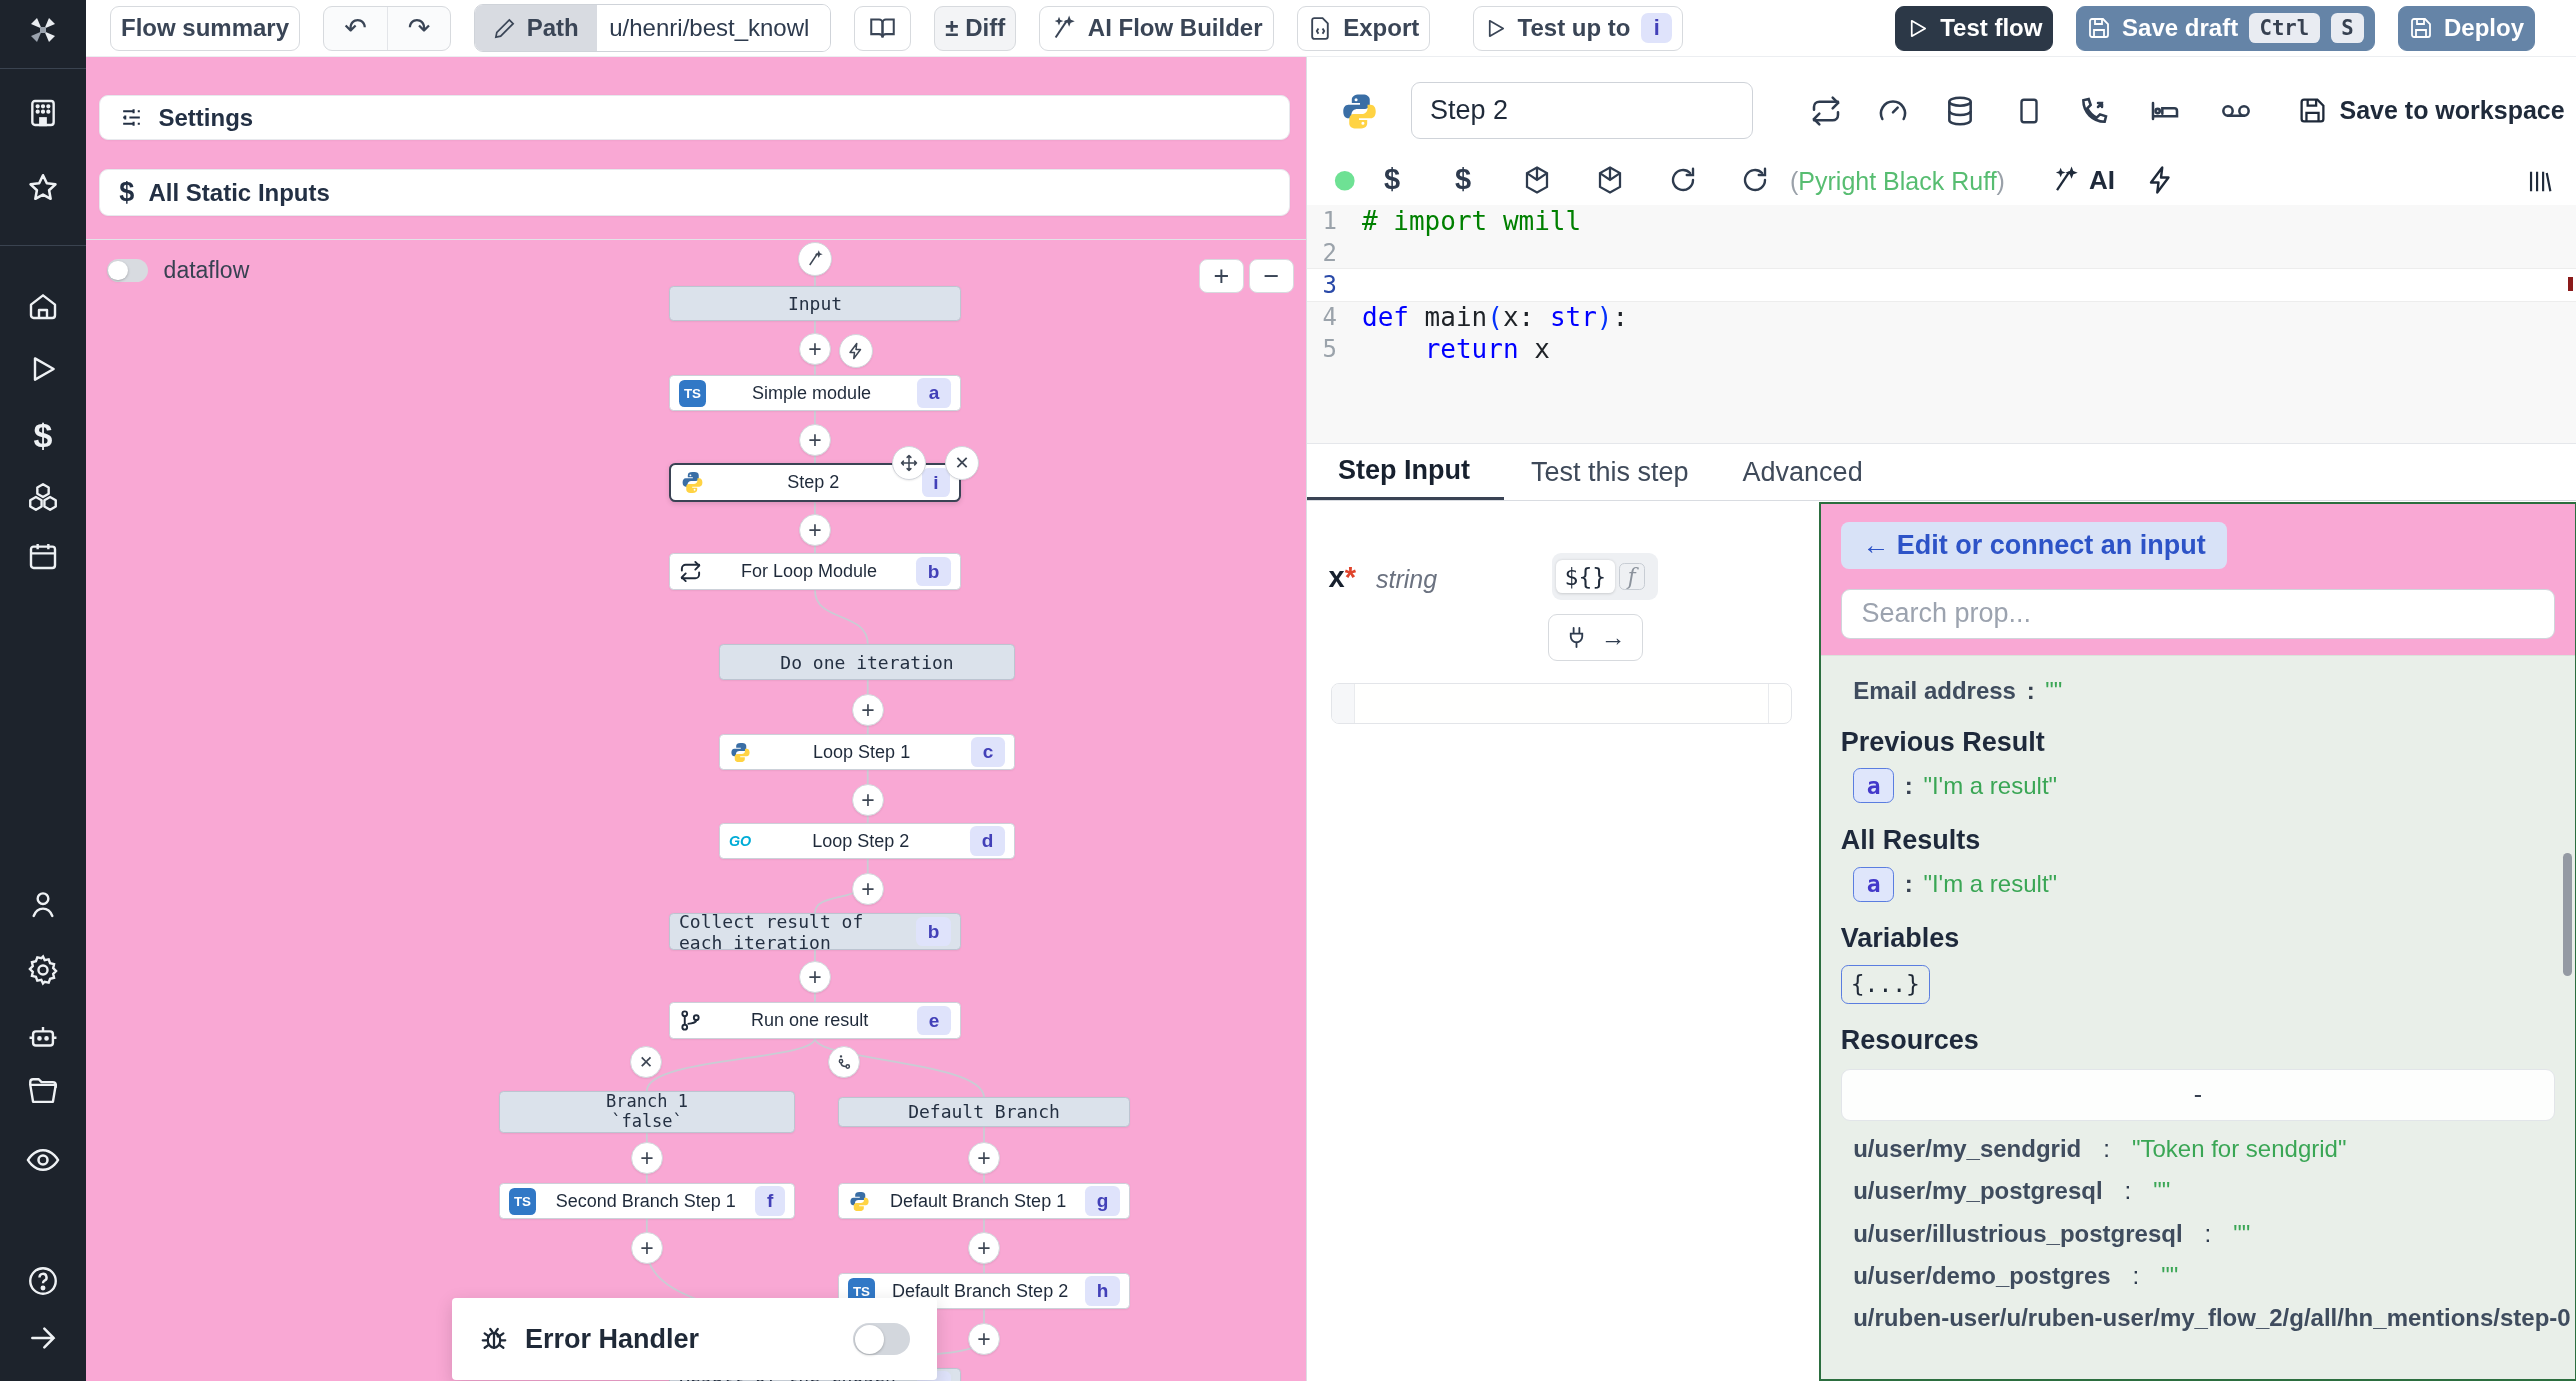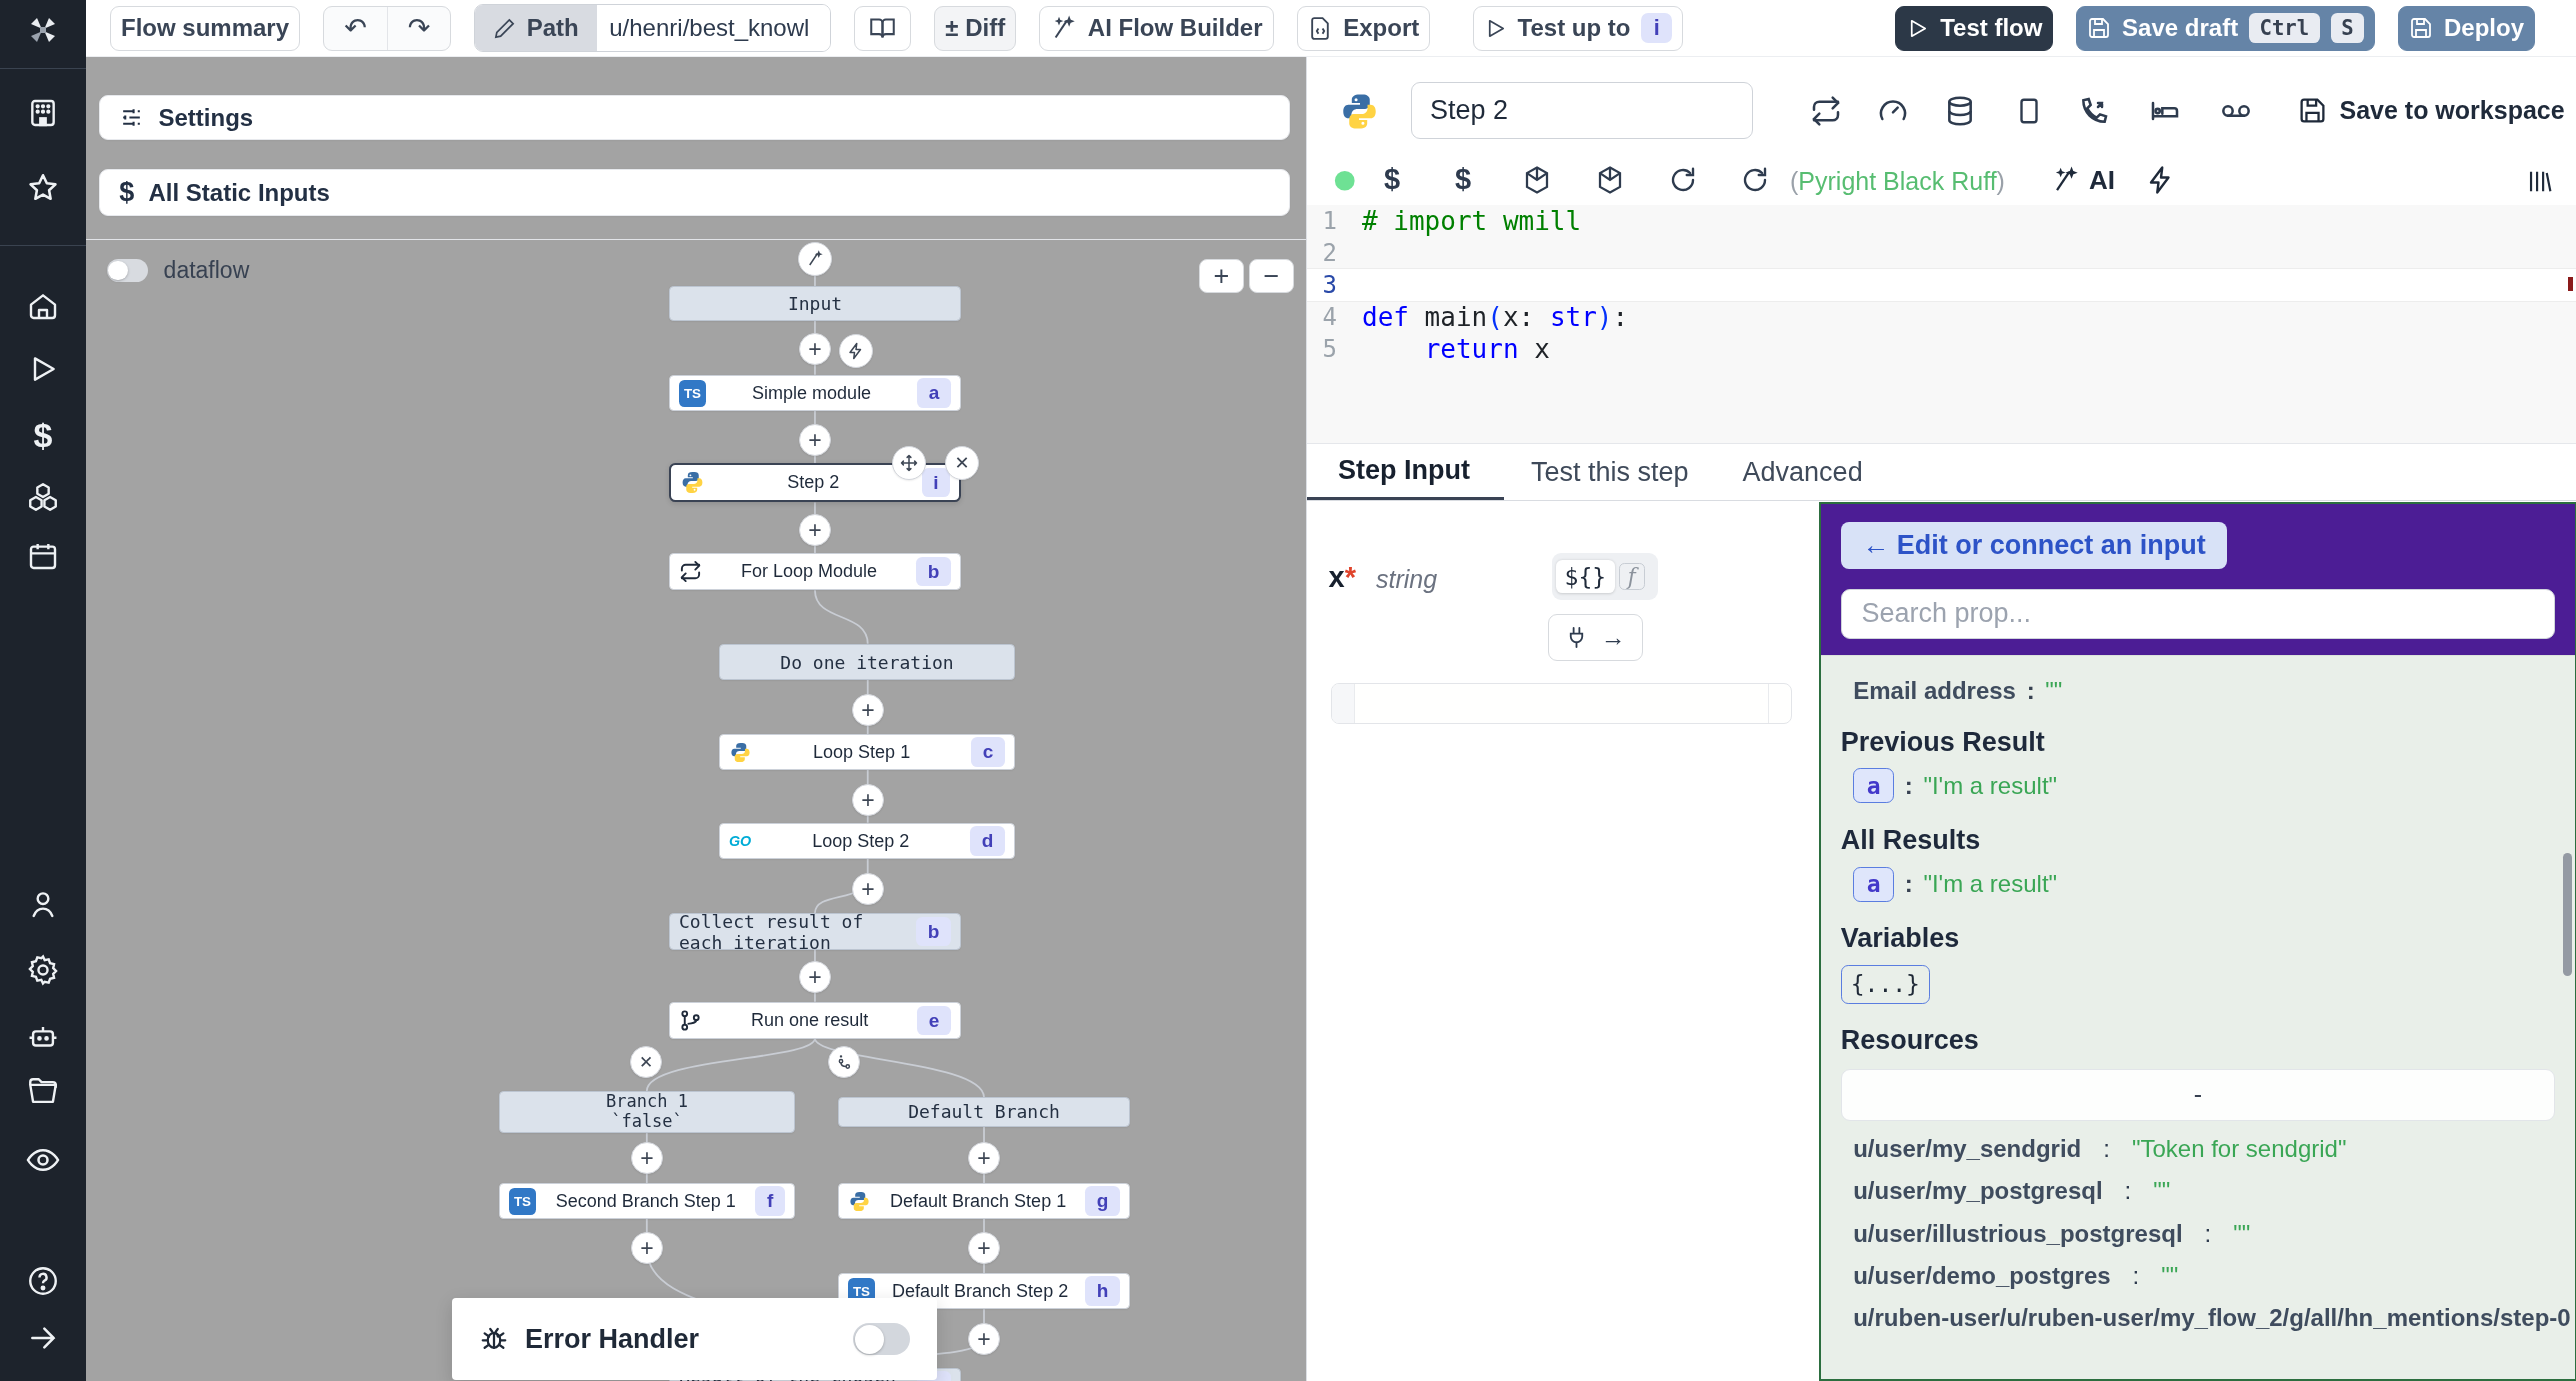--- a/index.html
+++ b/index.html
@@ -21,21 +21,21 @@
   .path-left { display:flex; align-items:center; gap:10.7px; background:#d8dbe1; padding:0 18px; font-size:24px; font-weight:700; color:#3a4556; }
   .path-input { width:233px; border:none; outline:none; font-size:24px; color:#2e3b4e; padding:0 12.5px; font-family:"Liberation Sans",sans-serif; }
   .tb-muted { background:#f3f4f6; }
   .badge-i { background:#dfe3fb; color:#4240b8; font-weight:700; font-size:21.5px; border-radius:7.2px; padding:2.7px 12.5px; }
   .tb-right { margin-left:auto; margin-right:41px; display:flex; gap:23px; align-items:center; }
   .btn-dark { background:#2c3847; border-color:#2c3847; color:#fff; }
   .btn-blue { background:#6584a7; border-color:#6584a7; color:#fff; }
   .kbd { background:#e9ecf2; color:#374151; border-radius:6.3px; padding:2.7px 10.7px; font-size:20.6px; font-family:"DejaVu Sans Mono",monospace; font-weight:700; }
 
   
-  .canvas { position:absolute; left:86px; top:57px; width:1220px; height:1324px; background:#a3a3a3; overflow:hidden; }
+  .canvas { position:absolute; left:86px; top:57px; width:1220px; height:1324px; background:#f9a8d4; overflow:hidden; }
   .card-row { position:absolute; left:12.5px; width:1191px; background:#fff; border:0.9px solid #e7e9ed; border-radius:9px; display:flex; align-items:center; gap:14.3px; padding:0 19.7px; font-size:24px; font-weight:700; color:#233044; box-shadow:0 0.9px 1.8px rgba(0,0,0,.04); cursor:pointer; }
   .canvas-div { position:absolute; left:0; top:182px; width:1220px; height:0.9px; background:#e2e4e8; }
   .toggle { position:relative; border-radius:894px; background:#d8dbe0; cursor:pointer; flex:none; }
   .toggle .knob { position:absolute; top:1.8px; left:1.8px; background:#fff; border-radius:50%; box-shadow:0 0.9px 2.7px rgba(0,0,0,.25); }
   .zoombtn { position:absolute; top:202px; width:45px; height:34px; background:#fff; border:0.9px solid #d7dade; border-radius:8px; display:flex; align-items:center; justify-content:center; font-size:27px; color:#3a4556; cursor:pointer; }
 
   .edges { position:absolute; left:0; top:0; }
   .node { position:absolute; display:flex; align-items:center; background:#fff; border:0.9px solid #ccd1d9; border-radius:4.5px; box-shadow:0 0.9px 1.8px rgba(0,0,0,.06); font-size:18px; color:#1f2a3a; padding:0 9px; cursor:pointer; }
   .node .lbl { flex:1; text-align:center; }
   .node.container { background:#dbe2eb; border-color:#bcc5d1; font-family:"DejaVu Sans Mono",monospace; color:#243042; justify-content:center; }
@@ -81,21 +81,21 @@
   .argtype { position:absolute; left:69px; top:63px; font-size:25px; font-style:italic; color:#6b7280; }
   .tgl-group { position:absolute; left:245px; top:51px; width:106px; height:47px; background:#eef0f3; border-radius:9px; display:flex; align-items:center; padding:3.6px; gap:3.6px; }
   .tgl-sel { background:#fff; border-radius:6.3px; box-shadow:0 0.9px 2.7px rgba(0,0,0,.15); font-size:23px; color:#1f2a3a; padding:3.6px 9px; font-family:"DejaVu Sans Mono",monospace; cursor:pointer; }
   .tgl-fx { font-size:21.5px; color:#8b929c; border:1.8px solid #c8cdd4; border-radius:5.4px; padding:0 8px; font-style:italic; font-family:"DejaVu Serif",serif; cursor:pointer; }
   .plugbtn { position:absolute; left:241px; top:112px; width:95px; height:47px; background:#fff; border:0.9px solid #d7dade; border-radius:9px; display:flex; align-items:center; justify-content:center; gap:12.5px; font-size:25px; color:#2e3b4e; cursor:pointer; }
   .arginput { position:absolute; left:24px; top:181px; width:461px; height:41px; border:0.9px solid #e3e5e9; border-radius:8px; background:#fffffe; display:flex; overflow:hidden; cursor:text; }
   .arginput .gut { width:23px; background:#f6f7f9; border-right:0.9px solid #e9ebee; }
   .arginput .cap { margin-left:auto; width:23px; border-left:0.9px solid #e9ebee; }
 
   
-  .cpanel { position:absolute; right:0; top:0; width:758px; height:879px; border:2.7px solid #2c6e3f; background:#4c1d95; display:flex; flex-direction:column; overflow:hidden; }
+  .cpanel { position:absolute; right:0; top:0; width:758px; height:879px; border:2.7px solid #2c6e3f; background:#f9a8d4; display:flex; flex-direction:column; overflow:hidden; }
   .cp-top { padding:18px 19.7px 16px; }
   .cp-pill { display:inline-block; background:#d8e2f7; color:#2d53c7; font-size:27px; font-weight:700; padding:8px 21.5px; border-radius:8px; cursor:pointer; }
   .cp-search { margin-top:19.7px; width:100%; height:50px; border:0.9px solid #cfd4da; border-radius:9px; font-size:27px; color:#1f2a3a; padding:0 19.7px; outline:none; background:#fff; font-family:"Liberation Sans",sans-serif; }
   .cp-search::placeholder { color:#9ca3af; }
   .cp-body { flex:1; background:#e9efe9; border-top:0.9px solid #dbe2db; padding:10.7px 19.7px 0; position:relative; overflow:hidden; }
   .cp-h { font-size:27px; font-weight:700; color:#1e293b; margin-top:21.5px; }
   .cp-h.firsth { margin-top:7.2px; }
   .cp-row { margin-top:10.7px; display:flex; align-items:center; gap:10.7px; font-size:24px; color:#374151; padding-left:12.5px; flex-wrap:wrap; cursor:pointer; }
   .cp-row .k { font-weight:600; color:#3f4c5e; }
   .cp-row .sep { color:#374151; font-weight:700; }

